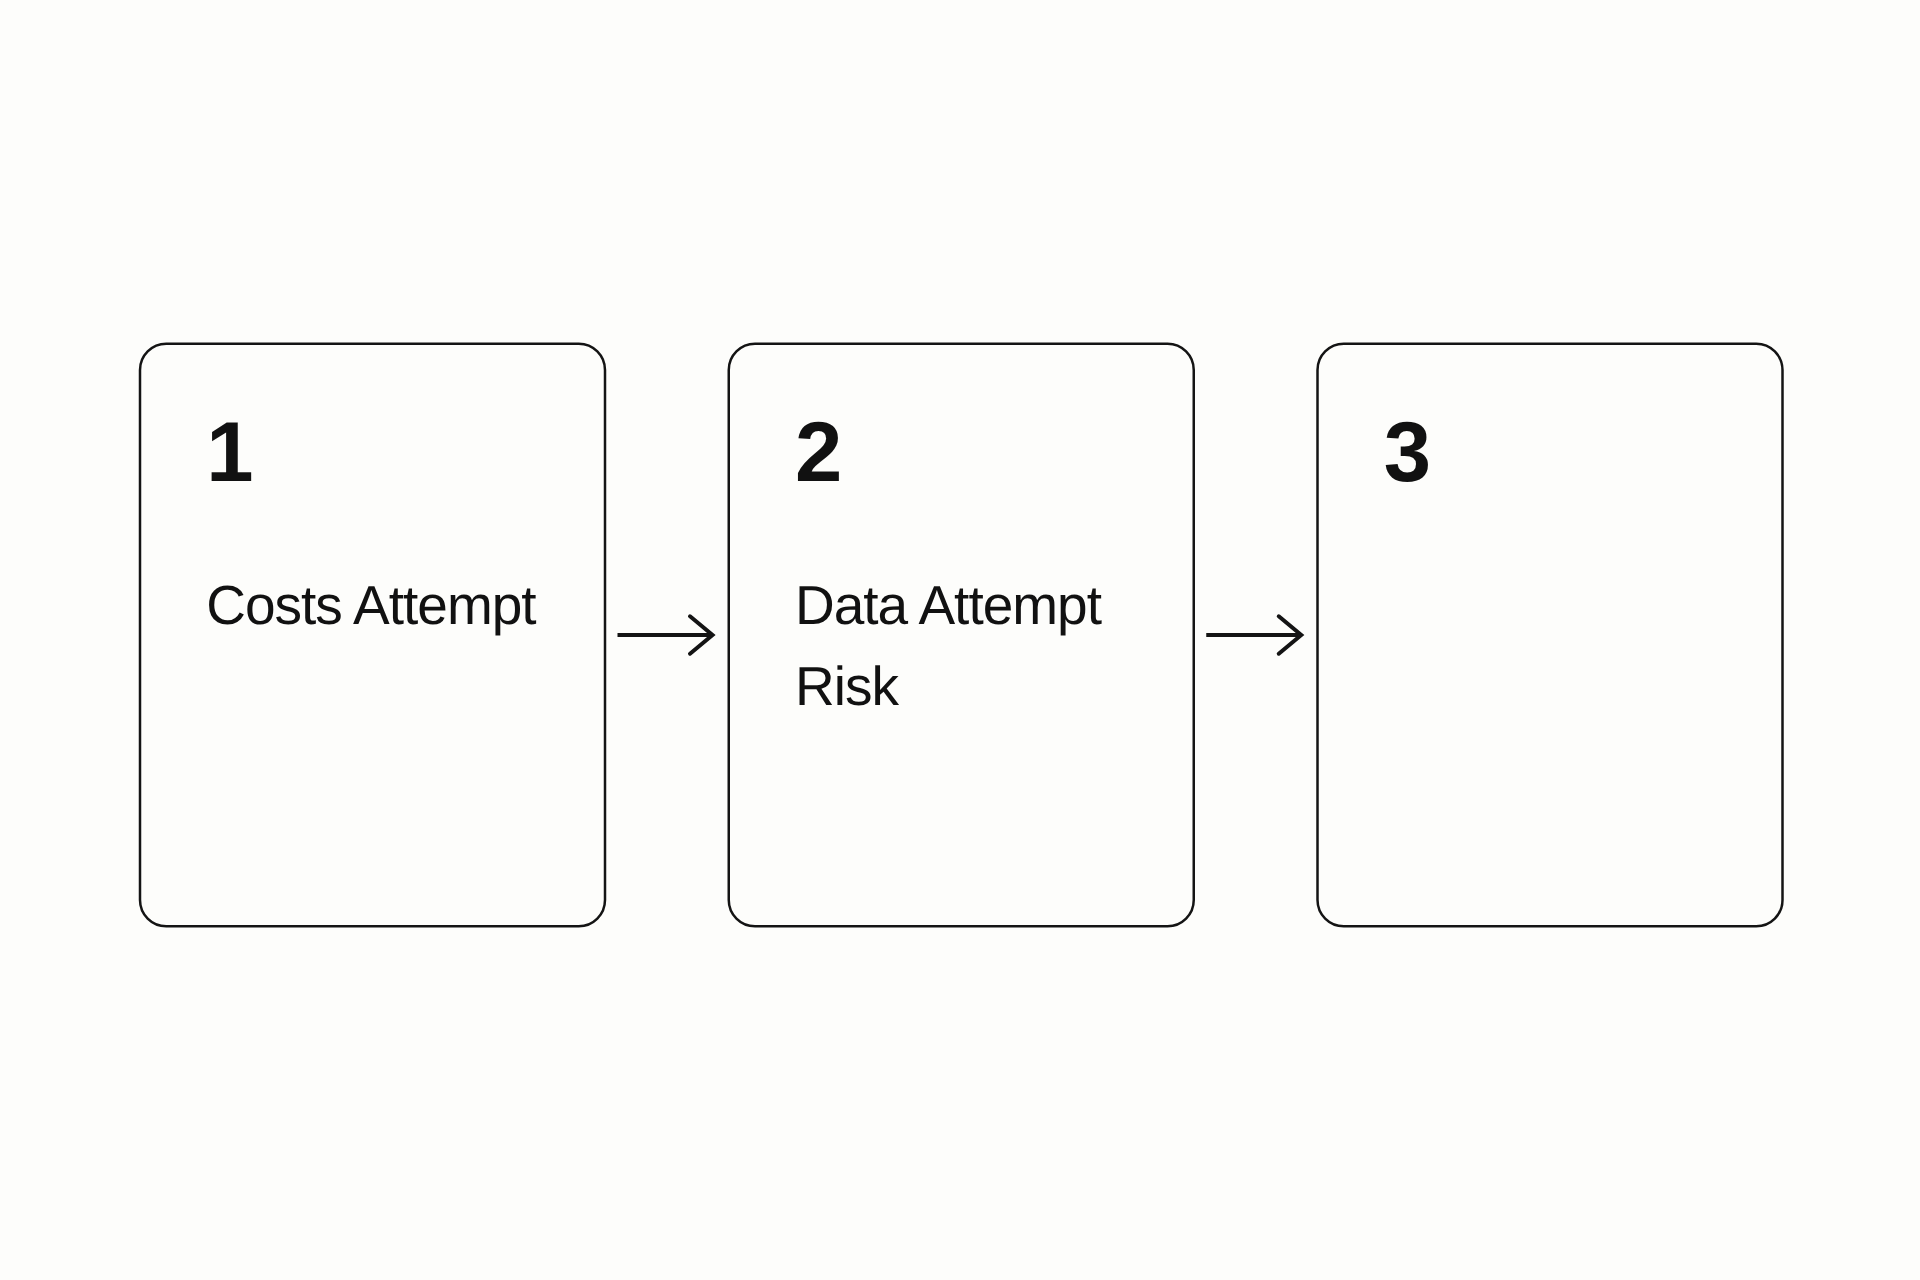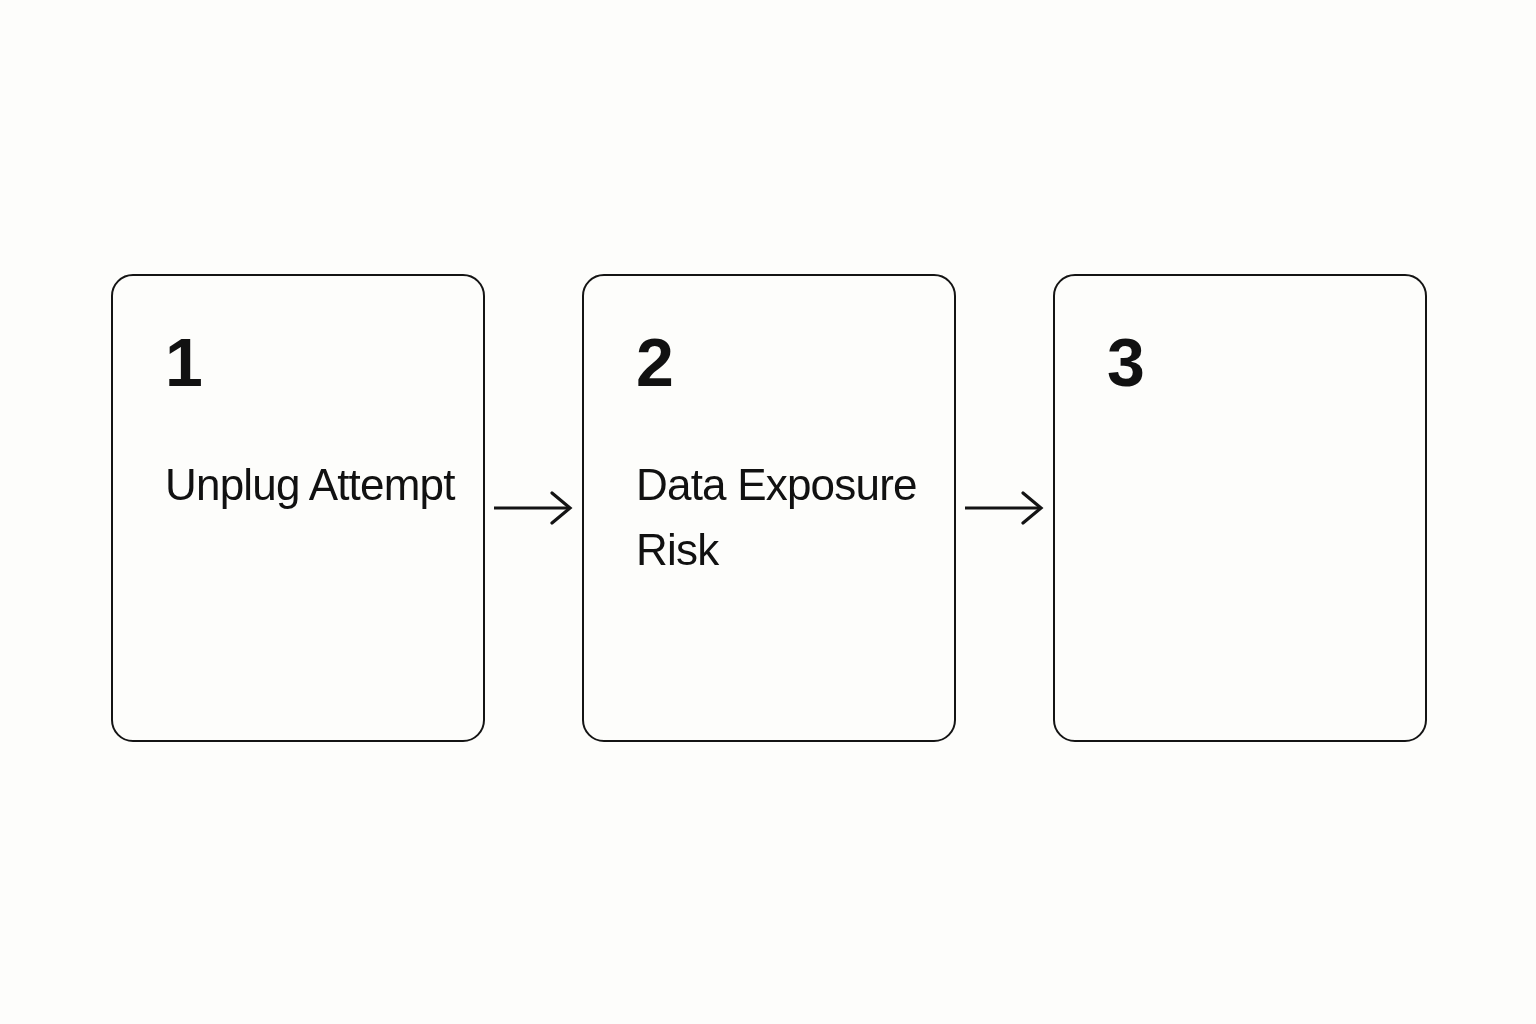--- a/index.html
+++ b/index.html
@@ -87,33 +87,33 @@
 </style>
 </head>
 <body>
 
 <div id="diagram-canvas">
 
   <div class="flow-row">
 
     <div class="step-card">
       <div class="step-number">1</div>
-      <div class="step-label">Unplug Attempt</div>
+      <div class="step-label">Costs Attempt</div>
     </div>
 
     <div class="connector">
       <svg width="80" height="36" viewBox="0 0 80 36">
         <line x1="0" y1="18" x2="74" y2="18" stroke="#141414" stroke-width="3.2" stroke-linecap="butt"></line>
         <polyline points="58,3 76,18 58,33" fill="none" stroke="#141414" stroke-width="3.2" stroke-linecap="round" stroke-linejoin="miter"></polyline>
       </svg>
     </div>
 
     <div class="step-card">
       <div class="step-number">2</div>
-      <div class="step-label">Data Exposure Risk</div>
+      <div class="step-label">Data Attempt Risk</div>
     </div>
 
     <div class="connector">
       <svg width="80" height="36" viewBox="0 0 80 36">
         <line x1="0" y1="18" x2="74" y2="18" stroke="#141414" stroke-width="3.2" stroke-linecap="butt"></line>
         <polyline points="58,3 76,18 58,33" fill="none" stroke="#141414" stroke-width="3.2" stroke-linecap="round" stroke-linejoin="miter"></polyline>
       </svg>
     </div>
 
     <div class="step-card">

